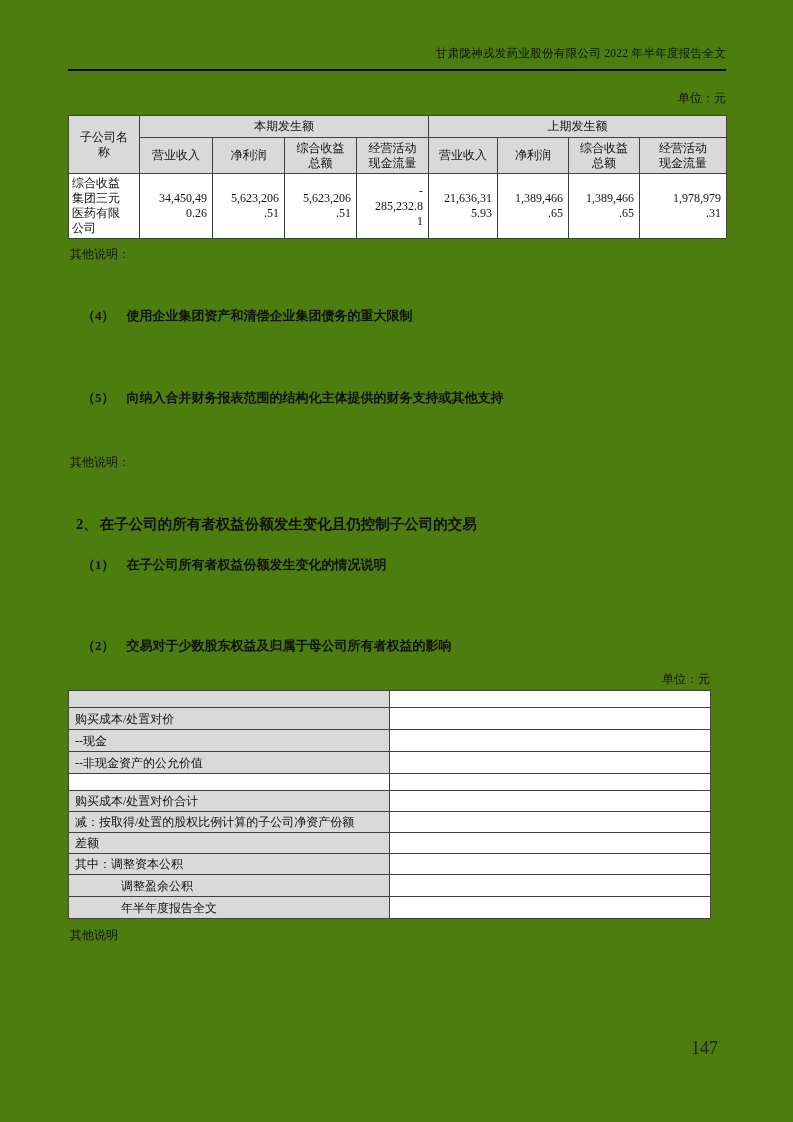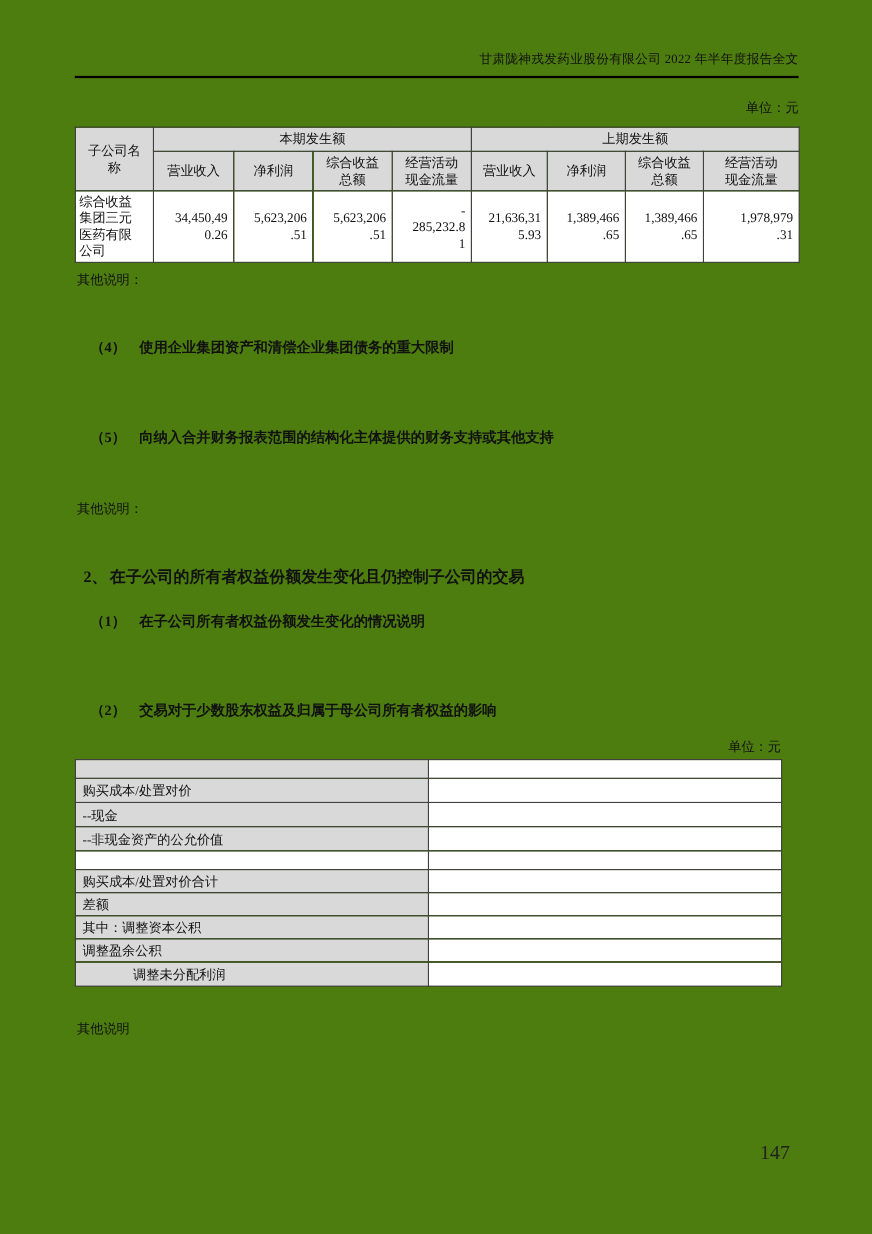--- a/index.html
+++ b/index.html
@@ -230,33 +230,37 @@
       </tr>
       <tr>
         <td class="label-cell"></td>
         <td class="value-cell"></td>
       </tr>
       <tr>
         <td class="label-cell">购买成本/处置对价合计</td>
         <td class="value-cell"></td>
       </tr>
       <tr>
+        <td class="label-cell">减：按取得/处置的股权比例计算的子公司净资产份额</td>
+        <td class="value-cell"></td>
+      </tr>
+      <tr>
         <td class="label-cell">差额</td>
         <td class="value-cell"></td>
       </tr>
       <tr>
         <td class="label-cell">其中：调整资本公积</td>
         <td class="value-cell"></td>
       </tr>
       <tr>
         <td class="label-cell">调整盈余公积</td>
         <td class="value-cell"></td>
       </tr>
       <tr>
-        <td class="label-cell">调整未分配利润</td>
+        <td class="label-cell">年半年度报告全文</td>
         <td class="value-cell"></td>
       </tr>
     </tbody>
   </table>
 
   <div class="note note3">其他说明</div>
 
   <div class="page-number">147</div>
 
 </div>

